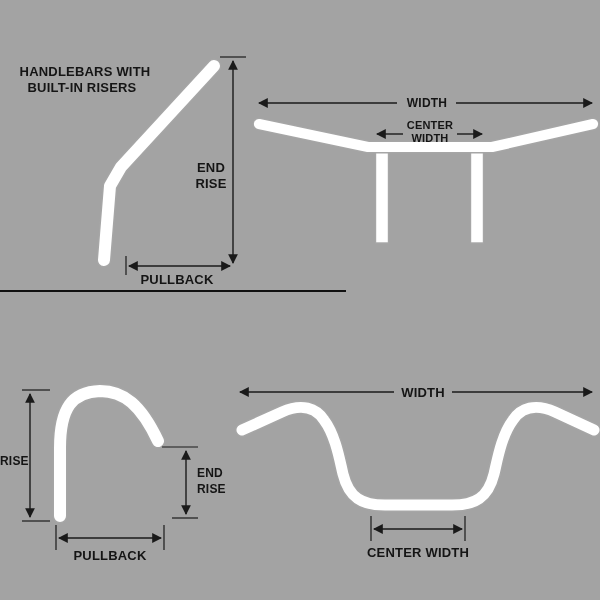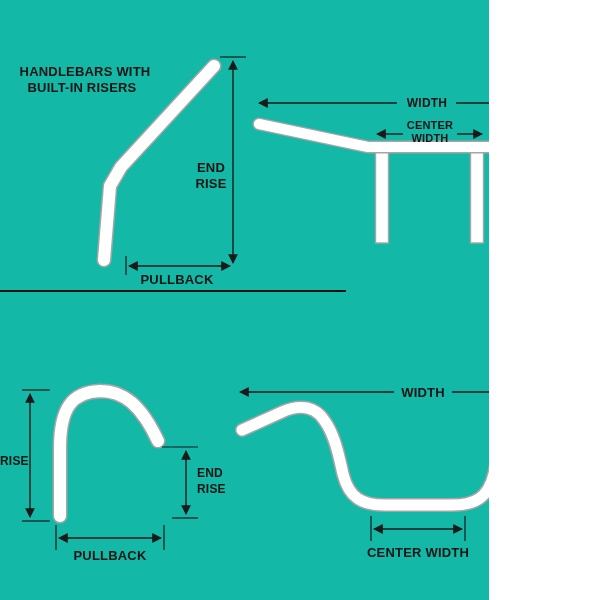--- a/index.html
+++ b/index.html
@@ -1,16 +1,16 @@
 <!DOCTYPE html>
 <html><head>
 <meta charset="utf-8">
 <style>
   html,body{margin:0;padding:0;background:#ffffff;}
-  .stage{position:relative;width:489px;height:600px;background:#14b8a6;overflow:hidden;}
+  .stage{position:relative;width:600px;height:600px;background:#a3a3a3;overflow:hidden;}
   svg{display:block;}
   .lbl{font-family:"Liberation Sans",sans-serif;font-weight:bold;fill:#151515;}
   .fs13{font-size:13px;letter-spacing:.2px;}
   .fs12{font-size:12px;letter-spacing:.2px;}
   .fs11{font-size:11px;letter-spacing:.2px;}
   .dim{stroke:#1a1a1a;stroke-width:1.4;fill:none;}
   .tick{stroke:#1a1a1a;stroke-width:1.2;fill:none;}
   .divider{stroke:#111111;stroke-width:2;fill:none;}
   .tube-outer{stroke:#a6a6a6;fill:none;stroke-linecap:round;stroke-linejoin:round;}
   .tube-inner{stroke:#ffffff;fill:none;stroke-linecap:round;stroke-linejoin:round;}

